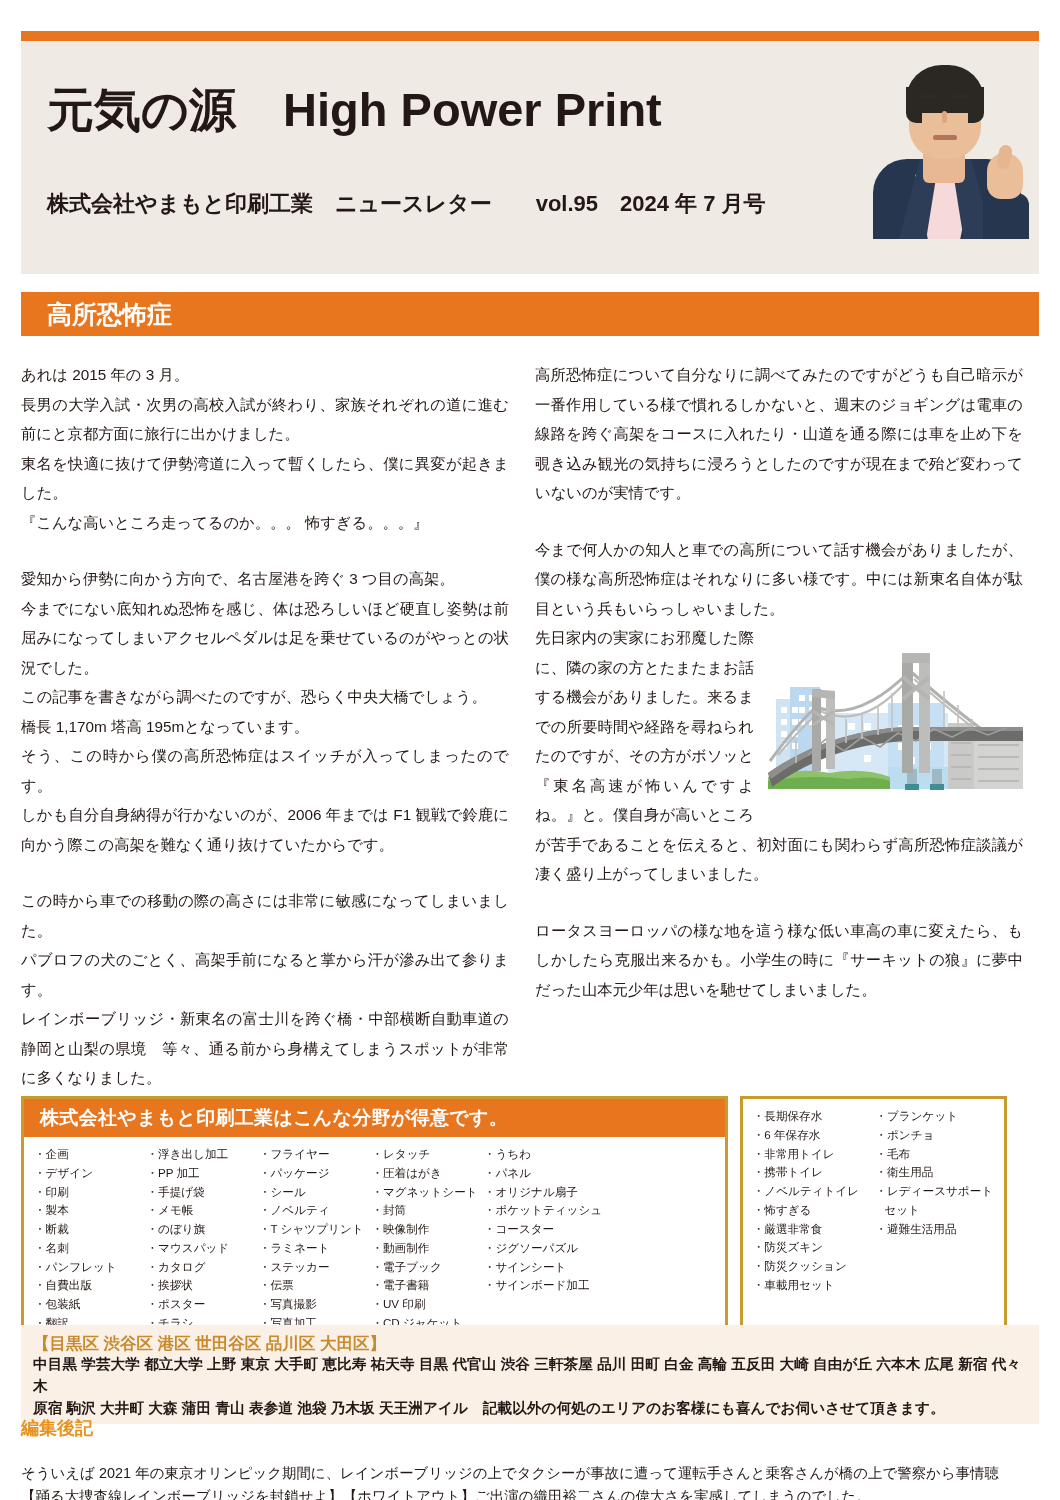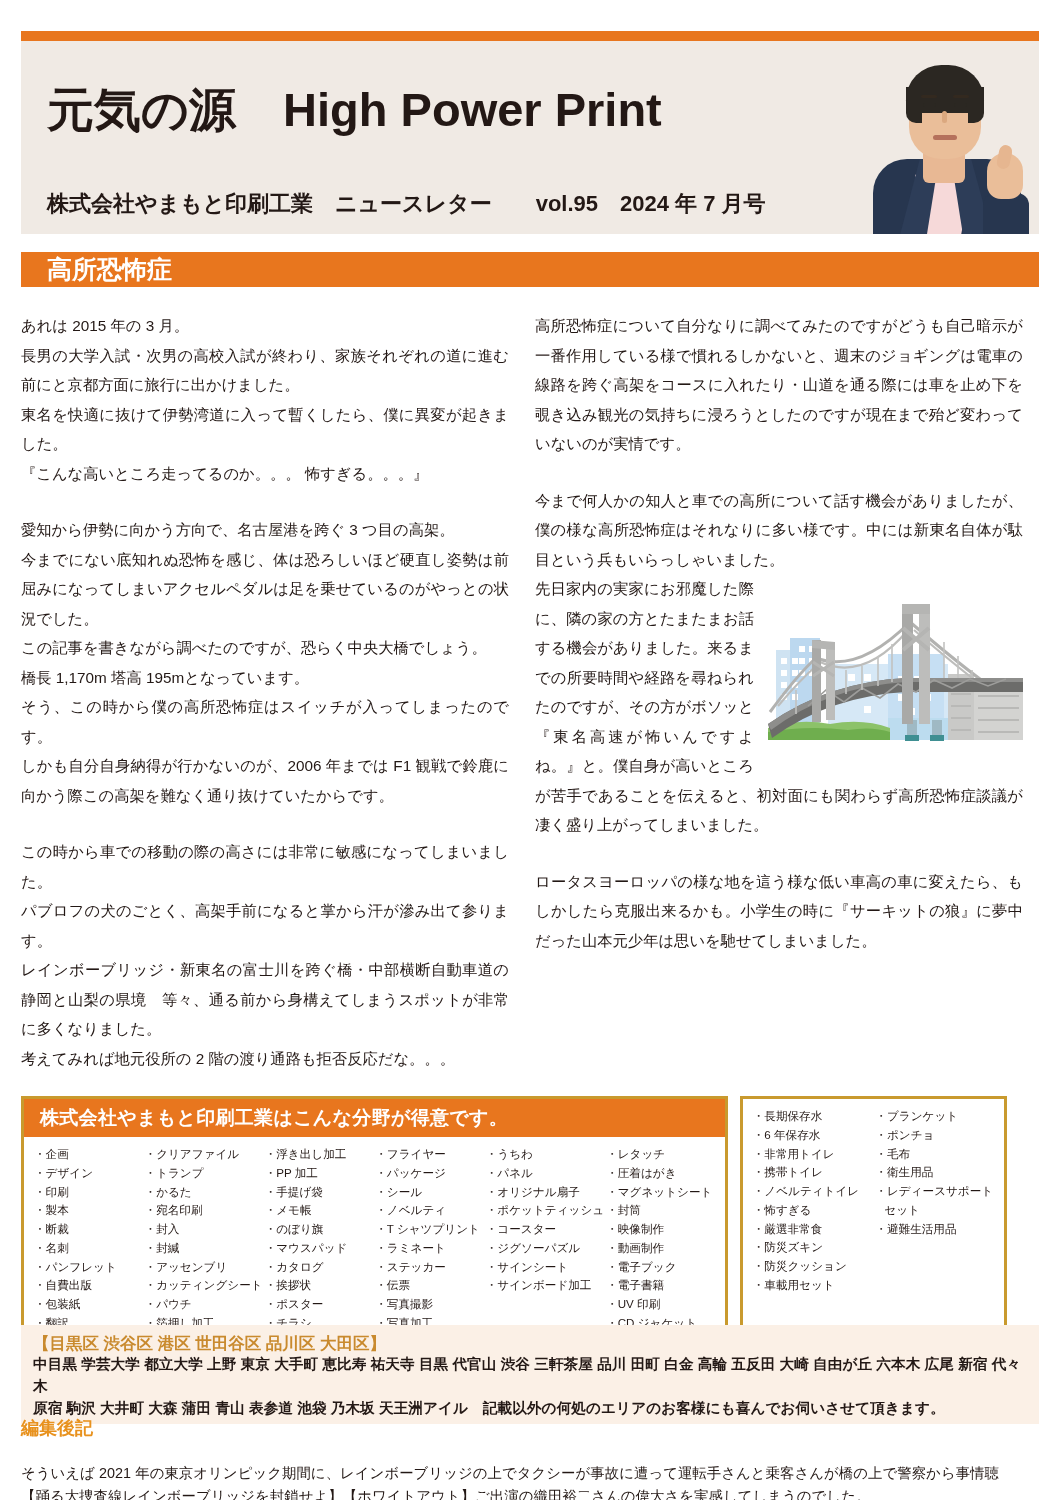--- a/index.html
+++ b/index.html
@@ -12,21 +12,21 @@
     overflow: hidden;
   }
 
   .page { position: relative; width: 1060px; height: 1500px; }
 
   
   .masthead-rule { height: 10px; background: #E8761E; margin: 31px 21px 0 21px; }
   .masthead {
     position: relative;
     margin: 0 21px;
-    height: 193px;
+    height: 233px;
     background: #F0EAE4;
     overflow: hidden;
   }
   .masthead-title {
     position: absolute;
     left: 26px; top: 38px;
     font-size: 47px;
     font-weight: bold;
     color: #231815;
     letter-spacing: 0px;
@@ -95,21 +95,21 @@
     background:#e6b690; border-radius:7px; transform: rotate(12deg);
   }
   .p-sleeve {
     position:absolute; left:132px; top:152px; width:46px; height:46px;
     background:#27364f; border-radius:12px 12px 0 0;
   }
 
   
   .sec-bar {
     margin: 18px 21px 0 21px;
-    height: 35px;
+    height: 44px;
     background: #E8761E;
     display: flex; align-items: center;
   }
   .sec-bar-title {
     color: #ffffff;
     font-size: 25px;
     font-weight: bold;
     padding-left: 26px;
   }
 
@@ -382,32 +382,20 @@
           <li>・印刷</li>
           <li>・製本</li>
           <li>・断裁</li>
           <li>・名刺</li>
           <li>・パンフレット</li>
           <li>・自費出版</li>
           <li>・包装紙</li>
           <li>・翻訳</li>
         </ul>
         <ul class="svc-col">
-          <li>・クリアファイル</li>
-          <li>・トランプ</li>
-          <li>・かるた</li>
-          <li>・宛名印刷</li>
-          <li>・封入</li>
-          <li>・封緘</li>
-          <li>・アッセンブリ</li>
-          <li>・カッティングシート</li>
-          <li>・パウチ</li>
-          <li>・箔押し加工</li>
-        </ul>
-        <ul class="svc-col">
           <li>・浮き出し加工</li>
           <li>・PP 加工</li>
           <li>・手提げ袋</li>
           <li>・メモ帳</li>
           <li>・のぼり旗</li>
           <li>・マウスパッド</li>
           <li>・カタログ</li>
           <li>・挨拶状</li>
           <li>・ポスター</li>
           <li>・チラシ</li>
@@ -418,41 +406,41 @@
           <li>・シール</li>
           <li>・ノベルティ</li>
           <li>・T シャツプリント</li>
           <li>・ラミネート</li>
           <li>・ステッカー</li>
           <li>・伝票</li>
           <li>・写真撮影</li>
           <li>・写真加工</li>
         </ul>
         <ul class="svc-col">
-          <li>・うちわ</li>
-          <li>・パネル</li>
-          <li>・オリジナル扇子</li>
-          <li>・ポケットティッシュ</li>
-          <li>・コースター</li>
-          <li>・ジグソーパズル</li>
-          <li>・サインシート</li>
-          <li>・サインボード加工</li>
-        </ul>
-        <ul class="svc-col">
           <li>・レタッチ</li>
           <li>・圧着はがき</li>
           <li>・マグネットシート</li>
           <li>・封筒</li>
           <li>・映像制作</li>
           <li>・動画制作</li>
           <li>・電子ブック</li>
           <li>・電子書籍</li>
           <li>・UV 印刷</li>
           <li>・CD ジャケット</li>
         </ul>
+        <ul class="svc-col">
+          <li>・うちわ</li>
+          <li>・パネル</li>
+          <li>・オリジナル扇子</li>
+          <li>・ポケットティッシュ</li>
+          <li>・コースター</li>
+          <li>・ジグソーパズル</li>
+          <li>・サインシート</li>
+          <li>・サインボード加工</li>
+        </ul>
       </div>
     </div>
 
     <div class="box disaster">
       <div class="box-body">
         <ul class="svc-col">
           <li>・長期保存水</li>
           <li>・6 年保存水</li>
           <li>・非常用トイレ</li>
           <li>・携帯トイレ</li>

